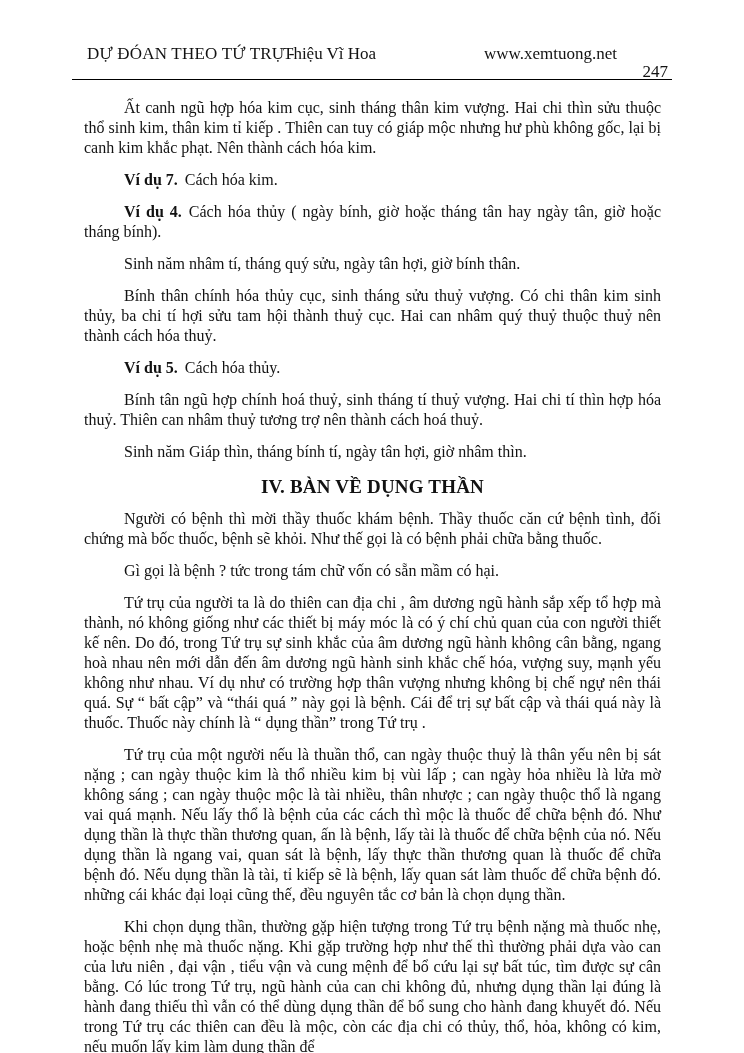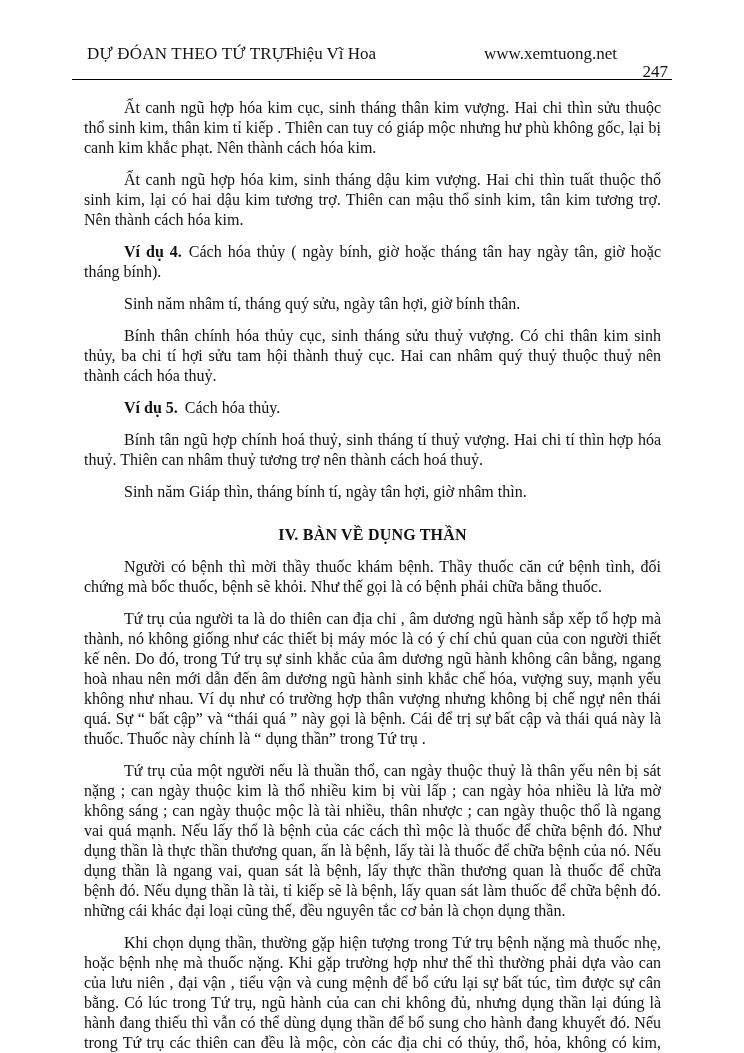--- a/index.html
+++ b/index.html
@@ -45,57 +45,58 @@
   }
   .para {
     margin: 12px;
     text-indent: 40px;
   }
   .para b {
     font-weight: bold;
     margin-right: 7px;
   }
   .section-heading {
-    font-size: 16px;
+    font-size: 19px;
     font-weight: bold;
     text-align: center;
     text-indent: 0;
-    margin: 23px 0 2px 0;
+    margin: 15px 0 2px 0;
     letter-spacing: 0.2px;
   }
 </style>
 </head>
 <body>
 
 <div class="page">
 
   <div class="header">
     <span class="h-title">DỰ ĐÓAN THEO TỨ TRỤ -</span>
     <span class="h-author">Thiệu Vĩ  Hoa</span>
     <span class="h-site">www.xemtuong.net</span>
     <span class="h-page">247</span>
   </div>
 
   <div class="header-rule"></div>
 
   <div class="content">
     <div>
         <p class="para">Ất canh ngũ hợp hóa kim cục, sinh tháng thân kim vượng. Hai chi thìn sửu thuộc thổ sinh kim, thân kim tỉ kiếp . Thiên can tuy có giáp mộc nhưng hư phù không gốc, lại bị canh kim khắc phạt. Nên thành cách hóa kim.</p>
-        <p class="para">Ất canh ngũ hợp hóa kim, sinh tháng dậu kim vượng. Hai chi thìn tuất thuộc thổ sinh kim, lại có hai dậu kim tương trợ. Thiên can mậu thổ sinh kim, tân kim tương trợ. Nên thành cách hóa kim.</p>
+        <p class="para"><b>Ví dụ 7.</b>Cách hóa kim.</p>
         <p class="para"><b>Ví dụ 4.</b>Cách hóa thủy ( ngày bính, giờ hoặc tháng tân hay ngày tân, giờ hoặc tháng bính).</p>
         <p class="para">Sinh năm nhâm tí, tháng quý sửu, ngày tân hợi, giờ bính thân.</p>
         <p class="para">Bính thân chính hóa thủy cục, sinh tháng sửu thuỷ vượng. Có chi thân kim sinh thủy, ba chi tí hợi sửu tam hội thành thuỷ cục. Hai can nhâm quý thuỷ thuộc thuỷ nên thành cách hóa thuỷ.</p>
         <p class="para"><b>Ví dụ 5.</b>Cách hóa thủy.</p>
         <p class="para">Bính tân ngũ hợp chính hoá thuỷ, sinh tháng tí thuỷ vượng. Hai chi tí thìn hợp hóa thuỷ. Thiên can nhâm thuỷ tương trợ nên thành cách hoá thuỷ.</p>
         <p class="para">Sinh năm Giáp  thìn, tháng bính tí, ngày tân hợi, giờ nhâm thìn.</p>
       </div>
 
     <h2 class="section-heading">IV. BÀN VỀ DỤNG THẦN</h2>
 
     <div>
         <p class="para">Người có bệnh thì mời thầy thuốc khám bệnh. Thầy thuốc căn cứ bệnh tình, đối chứng mà bốc thuốc, bệnh sẽ khỏi. Như thế gọi là có bệnh phải chữa bằng thuốc.</p>
+        <p class="para">Gì gọi là bệnh ? tức trong tám chữ vốn có sẵn mầm có hại.</p>
         <p class="para">Tứ trụ của người ta là do thiên can địa chi , âm dương ngũ hành sắp xếp tổ hợp  mà thành, nó không giống như các thiết bị máy móc là có ý chí chủ quan của con người thiết kế nên. Do đó, trong Tứ trụ sự sinh khắc của âm dương ngũ hành không cân bằng, ngang hoà nhau nên mới dẫn đến âm dương ngũ hành sinh khắc chế hóa, vượng suy, mạnh yếu không như nhau. Ví dụ như có trường hợp thân vượng nhưng không bị chế ngự nên thái quá. Sự “ bất cập” và “thái quá ” này gọi là bệnh. Cái để trị sự bất cập và thái quá này là thuốc. Thuốc này chính là “ dụng thần” trong Tứ trụ .</p>
         <p class="para">Tứ trụ của một người nếu là thuần thổ, can ngày thuộc thuỷ là thân yếu nên bị sát nặng ; can ngày thuộc kim là thổ nhiều kim bị vùi lấp ; can ngày hỏa nhiều là lửa mờ không sáng ; can ngày thuộc mộc là tài nhiều, thân nhược ; can ngày thuộc thổ là ngang vai quá mạnh. Nếu lấy thổ là bệnh của các cách thì mộc là thuốc để chữa bệnh đó. Như dụng thần là thực thần thương quan, ấn là bệnh, lấy tài là thuốc để chữa bệnh của nó. Nếu dụng thần là ngang vai, quan sát là bệnh, lấy thực thần thương quan là thuốc để  chữa bệnh đó. Nếu dụng thần là tài, tỉ kiếp sẽ là bệnh, lấy quan sát làm thuốc để chữa bệnh đó. những cái khác đại loại cũng thế, đều nguyên tắc cơ bản là chọn dụng thần.</p>
         <p class="para">Khi chọn dụng thần, thường gặp hiện tượng trong Tứ trụ bệnh nặng mà thuốc nhẹ, hoặc bệnh nhẹ mà thuốc nặng. Khi gặp trường hợp như thế thì thường phải dựa vào can của lưu niên , đại vận , tiểu vận và cung mệnh để bổ cứu lại sự bất túc, tìm được sự cân bằng. Có lúc trong Tứ trụ, ngũ hành của can chi không đủ, nhưng dụng thần lại đúng là hành đang thiếu thì vẫn có thể dùng dụng thần để bổ sung cho hành đang khuyết đó. Nếu trong Tứ trụ các thiên can  đều là mộc, còn các địa chi  có thủy, thổ, hỏa, không có kim, nếu muốn lấy kim làm dụng thần để</p>
       </div>
   </div>
 
 </div>
 
 </body></html>

